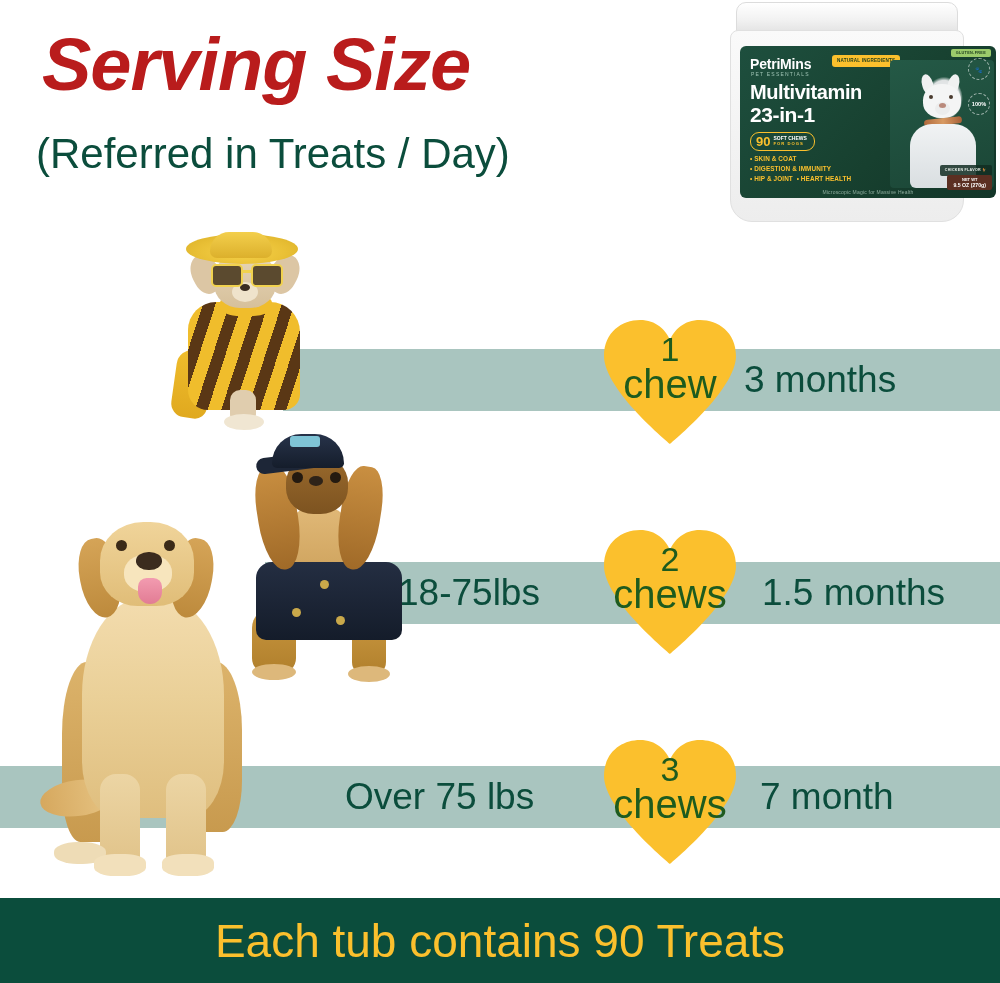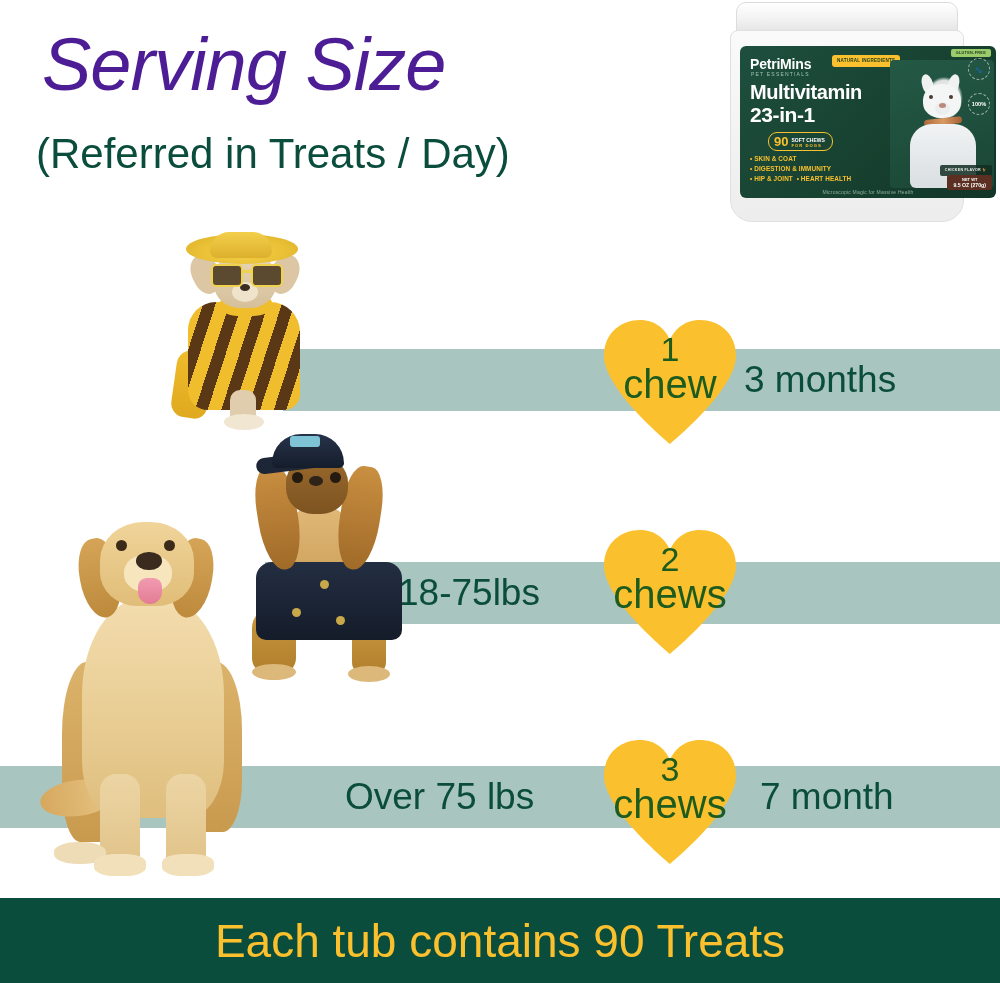--- a/index.html
+++ b/index.html
@@ -17,23 +17,23 @@
     background: #ffffff;
     overflow: hidden;
   }
 
   
   .title-main {
     position: absolute;
     left: 42px;
     top: 28px;
     font-size: 74px;
-    font-weight: normal;
+    font-weight: bold;
     font-style: italic;
-    color: #4c1d95;
+    color: #b91c1c;
     letter-spacing: -1px;
     line-height: 1;
     white-space: nowrap;
   }
   .title-sub {
     position: absolute;
     left: 36px;
     top: 133px;
     font-size: 42px;
     color: #0B4D3C;
@@ -210,23 +210,22 @@
     letter-spacing: -0.4px;
   }
   .tub-chews-badge {
     position: absolute;
     left: 10px;
     top: 86px;
     border: 1px solid #FBC02D;
     border-radius: 9px;
     padding: 2px 7px 2px 5px;
     display: flex;
-    align-items: flex-end;
+    align-items: flex-start;
     gap: 3px;
-    margin-left: 18px;
   }
   .tub-chews-num {
     font-size: 13px;
     font-weight: bold;
     color: #FBC02D;
     line-height: 1;
   }
   .tub-chews-txt {
     font-size: 5px;
     font-weight: bold;
@@ -705,20 +704,21 @@
       <path d="M70 126 C70 126 4 72 4 38 C4 14 22 2 40 2 C56 2 66 12 70 22 C74 12 84 2 100 2 C118 2 136 14 136 38 C136 72 70 126 70 126 Z" fill="#FBC02D"></path>
     </svg>
     <div class="heart-label">
       <span class="heart-count">1</span>
       <span class="heart-unit">chew</span>
     </div>
   </div>
 
   <div class="band" style="left:265px; top:562px; width:735px;"></div>
   <div class="band-weight" style="left:398px; top:562px;">18-75lbs</div>
+  <div class="band-duration" style="left:762px; top:562px;">1.5 months</div>
   <div class="heart" style="left:600px; top:528px;">
     <svg class="heart-shape" viewBox="0 0 140 126" preserveAspectRatio="none">
       <path d="M70 126 C70 126 4 72 4 38 C4 14 22 2 40 2 C56 2 66 12 70 22 C74 12 84 2 100 2 C118 2 136 14 136 38 C136 72 70 126 70 126 Z" fill="#FBC02D"></path>
     </svg>
     <div class="heart-label">
       <span class="heart-count">2</span>
       <span class="heart-unit">chews</span>
     </div>
   </div>
 

